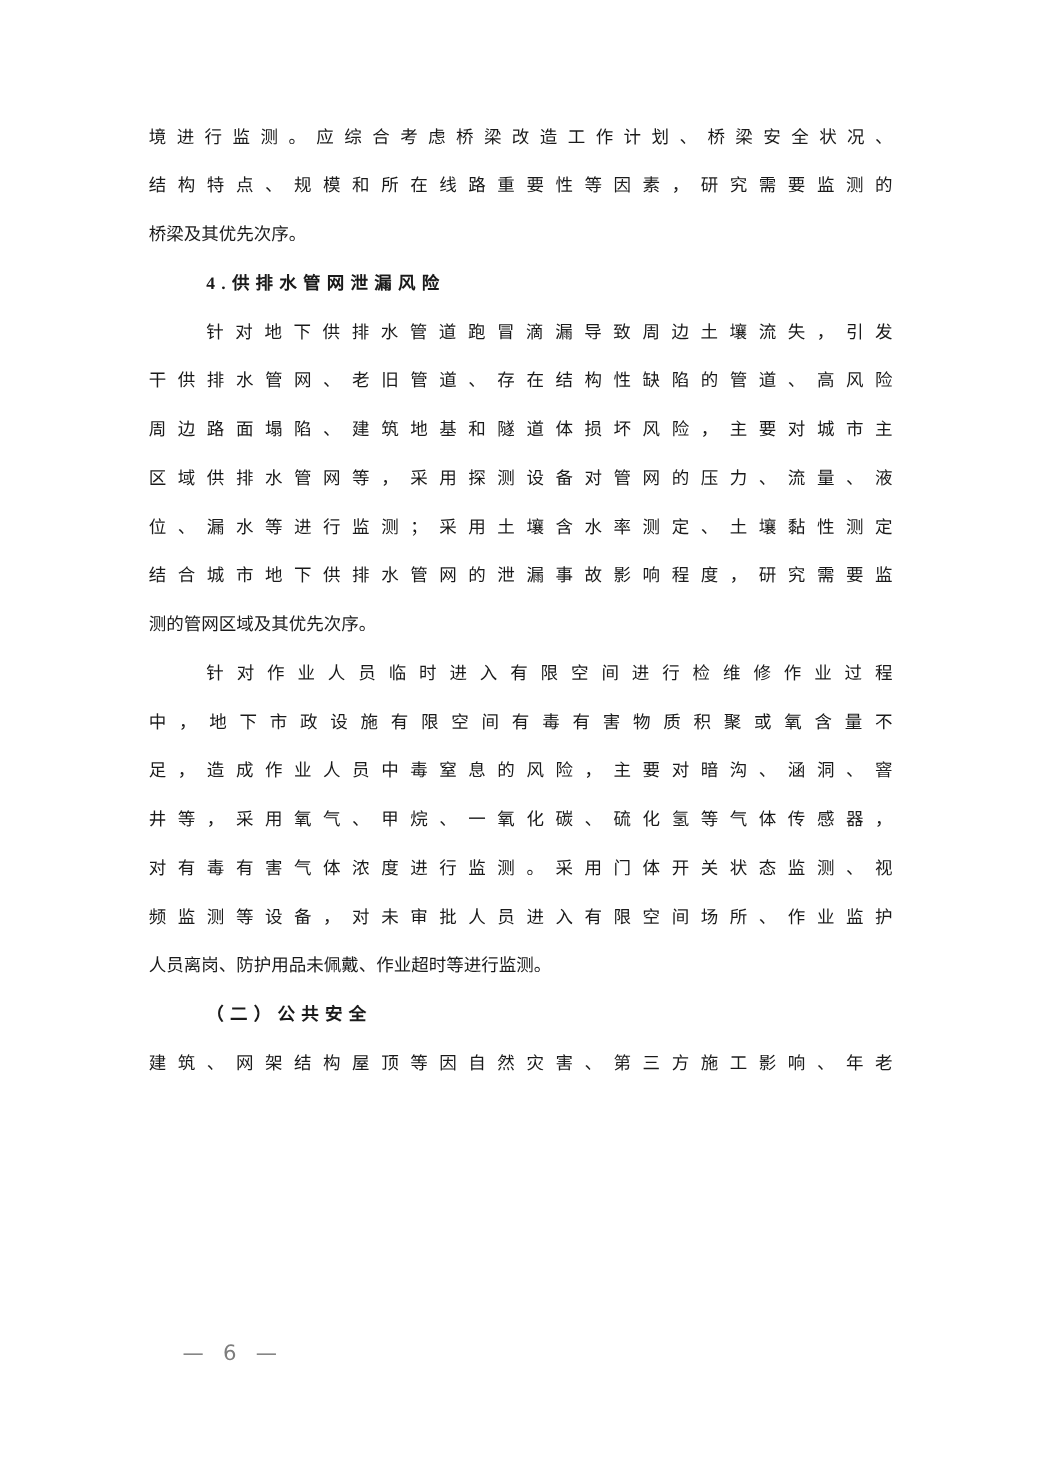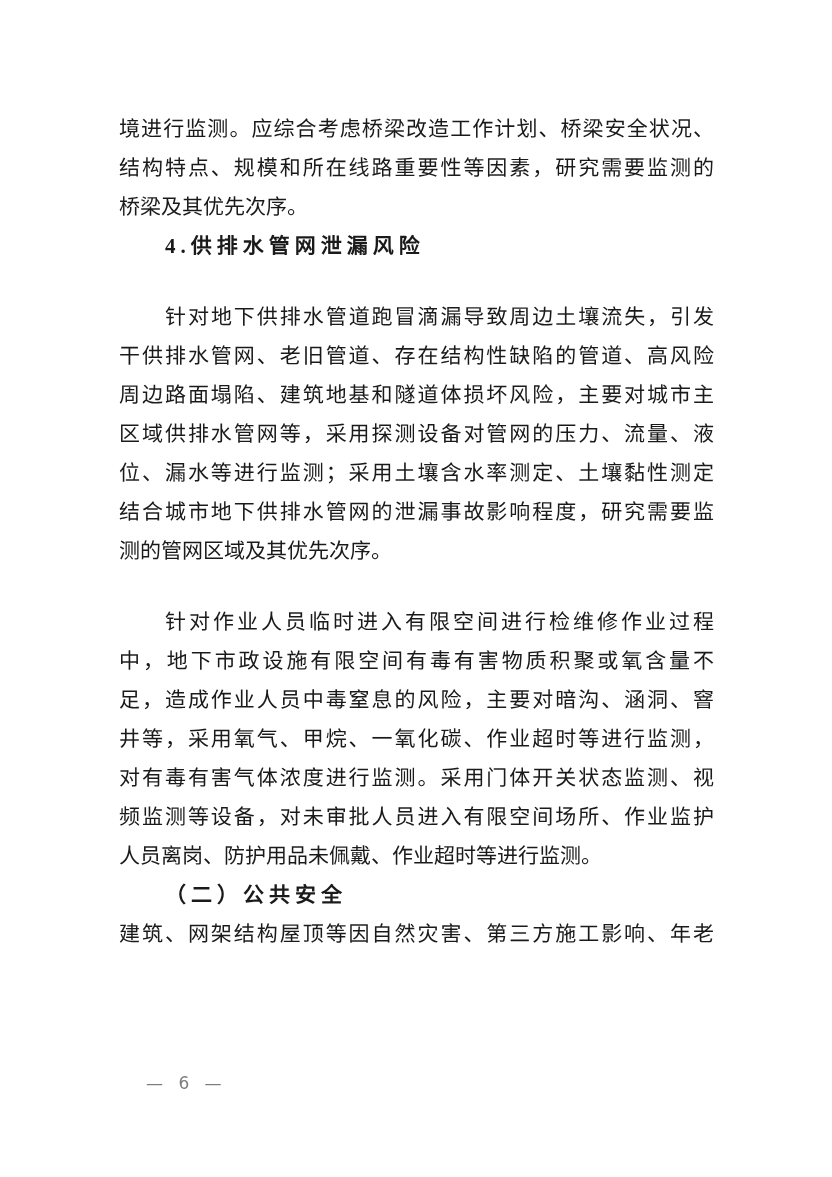--- a/index.html
+++ b/index.html
@@ -10,36 +10,35 @@
   body {
     position: relative;
     width: 832px;
     height: 1177px;
     font-family: "Liberation Serif", "DejaVu Serif", serif;
     color: #1a1a1a;
   }
   .doc {
     position: absolute;
     left: 119px;
-    top: 110px;
+    top: 91px;
     width: 595px;
-    font-size: 21px;
+    font-size: 14px;
   }
   .line {
     height: 39px;
     line-height: 39px;
     white-space: normal;
   }
   .fill {
     text-align: justify;
     text-align-last: justify;
   }
   .indent {
     text-indent: 46px;
-    margin-top: 32px;
   }
   .heading {
     font-weight: bold;
     letter-spacing: 5px;
     text-indent: 46px;
   }
   .footer {
     position: absolute;
     left: 146px;
     top: 1072px;
@@ -74,21 +73,21 @@
     <div class="line fill">位、漏水等进行监测；采用土壤含水率测定、土壤黏性测定</div>
     <div class="line fill">结合城市地下供排水管网的泄漏事故影响程度，研究需要监</div>
     <div class="line">测的管网区域及其优先次序。</div>
   </section>
 
 
   <section>
     <div class="line fill indent">针对作业人员临时进入有限空间进行检维修作业过程</div>
     <div class="line fill">中，地下市政设施有限空间有毒有害物质积聚或氧含量不</div>
     <div class="line fill">足，造成作业人员中毒窒息的风险，主要对暗沟、涵洞、窨</div>
-    <div class="line fill">井等，采用氧气、甲烷、一氧化碳、作业超时等进行监测，</div>
+    <div class="line fill">井等，采用氧气、甲烷、一氧化碳、硫化氢等气体传感器，</div>
     <div class="line fill">对有毒有害气体浓度进行监测。采用门体开关状态监测、视</div>
     <div class="line fill">频监测等设备，对未审批人员进入有限空间场所、作业监护</div>
     <div class="line">人员离岗、防护用品未佩戴、作业超时等进行监测。</div>
   </section>
 
   <section>
     <div class="line heading">（二）公共安全</div>
   </section>
 
 

